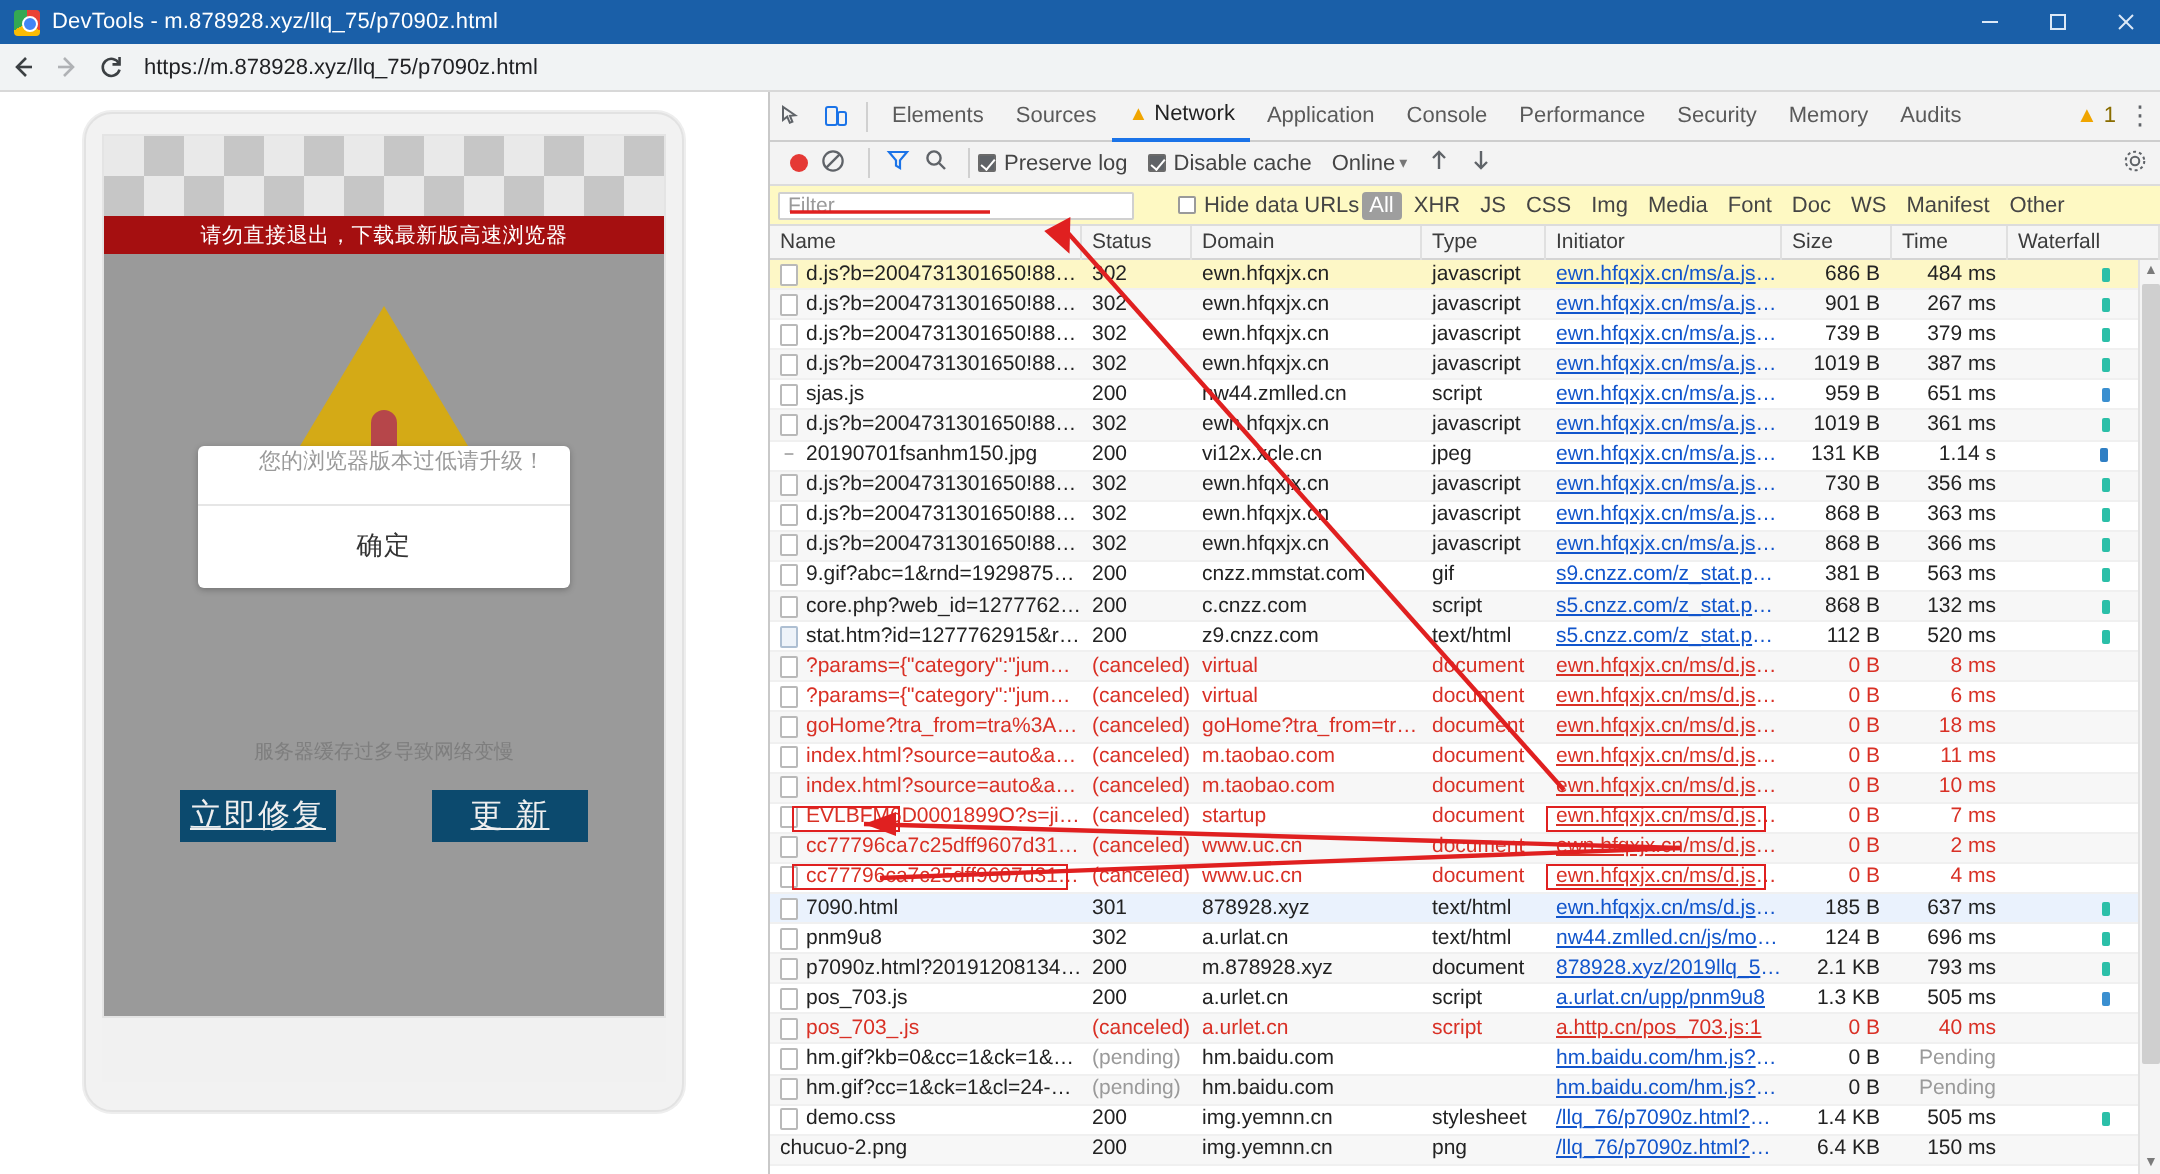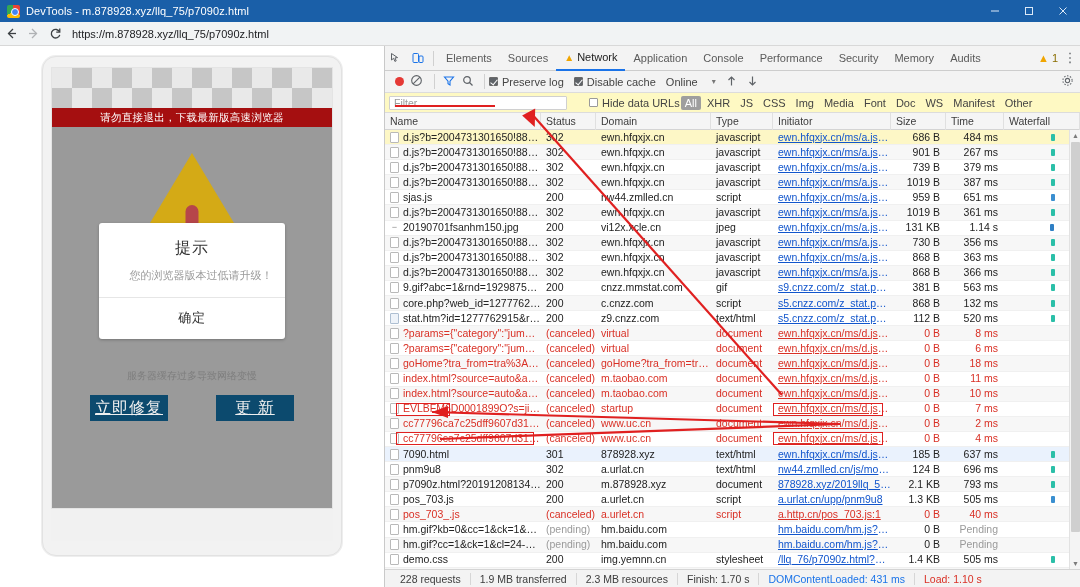--- a/index.html
+++ b/index.html
@@ -104,21 +104,21 @@
              display:flex; align-items:center; font-size:11px; color:#444; position:relative; padding-left:4px; }
   .rec-dot { width:9px; height:9px; border-radius:50%; background:#e53935; margin:0 6px; }
   .clear-ico { width:16px; height:16px; margin-right:4px; color:#5f6368; }
   .funnel { color:#1a73e8; margin:0 7px 0 4px; }
   .srch { color:#5f6368; margin-right:6px; }
   .chk { display:flex; align-items:center; margin-right:10px; white-space:nowrap; }
   .chk .box { width:9px; height:9px; border:1px solid #6a6a6a; background:#5f6368; margin-right:4px;
               position:relative; border-radius:1px; }
   .chk .box::after { content:""; position:absolute; left:2px; top:0px; width:3px; height:6px;
                      border:solid #fff; border-width:0 1.5px 1.5px 0; transform:rotate(40deg); }
-  .throttle { color:#444; margin-right:14px; }
+  .throttle { color:#444; margin-right:2px; }
   .caret { color:#777; font-size:8px; margin-right:10px; }
   .arrow-ico { color:#5f6368; margin-right:10px; }
   .gear { position:absolute; right:6px; color:#5f6368; }
 
   
   .filt-row { height:20px; flex:0 0 20px; background:#fef9c3; border-bottom:1px solid #dcdcdc;
               display:flex; align-items:center; font-size:11px; color:#444; }
   .filt-input { width:178px; height:14px; border:1px solid #d0d0d0; background:#fff; margin-left:4px;
                 font-size:10.5px; color:#9a9a9a; padding-left:4px; display:flex; align-items:center; border-radius:1px;}
   .hide-urls { display:flex; align-items:center; margin-left:22px; white-space:nowrap; }
@@ -235,21 +235,20 @@
     <div class="preview-pane">
       <div class="phone">
         <div class="phone-screen">
           <div class="checker"></div>
           <div class="redbar">请勿直接退出，下载最新版高速浏览器</div>
           <div class="screen-body">
             <div class="warn-tri"></div>
             <div class="warn-bang"></div>
 
             <div class="dialog">
-              <div class="dialog-title">提示</div>
               <div class="dialog-msg">您的浏览器版本过低请升级！</div>
               <div class="dialog-sep"></div>
               <div class="dialog-ok">确定</div>
             </div>
 
             <div class="sub-note">服务器缓存过多导致网络变慢</div>
             <div class="btn-row">
               <div class="gbtn">立即修复</div>
               <div class="gbtn">更 新</div>
             </div>
@@ -822,28 +821,20 @@
               <div class="cell c-wf"></div>
             </div>
             <div class="vscroll">
             <div class="vArrow" style="top:0">▲</div>
             <div class="vthumb" style="top:12px;height:390px"></div>
             <div class="vArrow" style="bottom:0">▼</div>
           </div>
         </div>
       </div>
 
-      <div class="summary">
-        <div class="sum-item">228 requests</div>
-        <div class="sum-item">1.9 MB transferred</div>
-        <div class="sum-item">2.3 MB resources</div>
-        <div class="sum-item">Finish: 1.70 s</div>
-        <div class="sum-item blue">DOMContentLoaded: 431 ms</div>
-        <div class="sum-item red">Load: 1.10 s</div>
-      </div>
     </div>
   </div>
 
   <svg class="anno" viewBox="0 0 1080 587">
     <line x1="782" y1="395" x2="530" y2="112" stroke="#e02020" stroke-width="2.2"></line>
     <polygon points="530,108 542,122 525,122" fill="#e02020" transform="rotate(42 532 115)"></polygon>
     <line x1="840" y1="424" x2="432" y2="412" stroke="#e02020" stroke-width="2.2"></line>
     <polygon points="432,412 448,406 448,418" fill="#e02020"></polygon>
     <line x1="840" y1="424" x2="440" y2="439" stroke="#e02020" stroke-width="2.2"></line>
     <line x1="395" y1="106" x2="495" y2="106" stroke="#e02020" stroke-width="1.8"></line>

